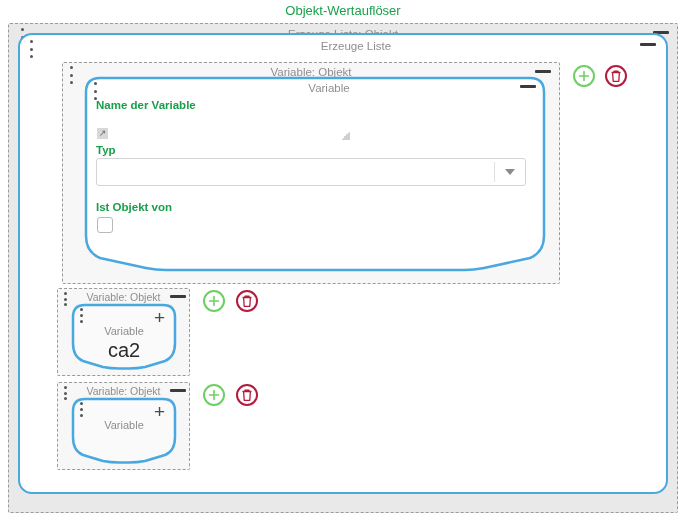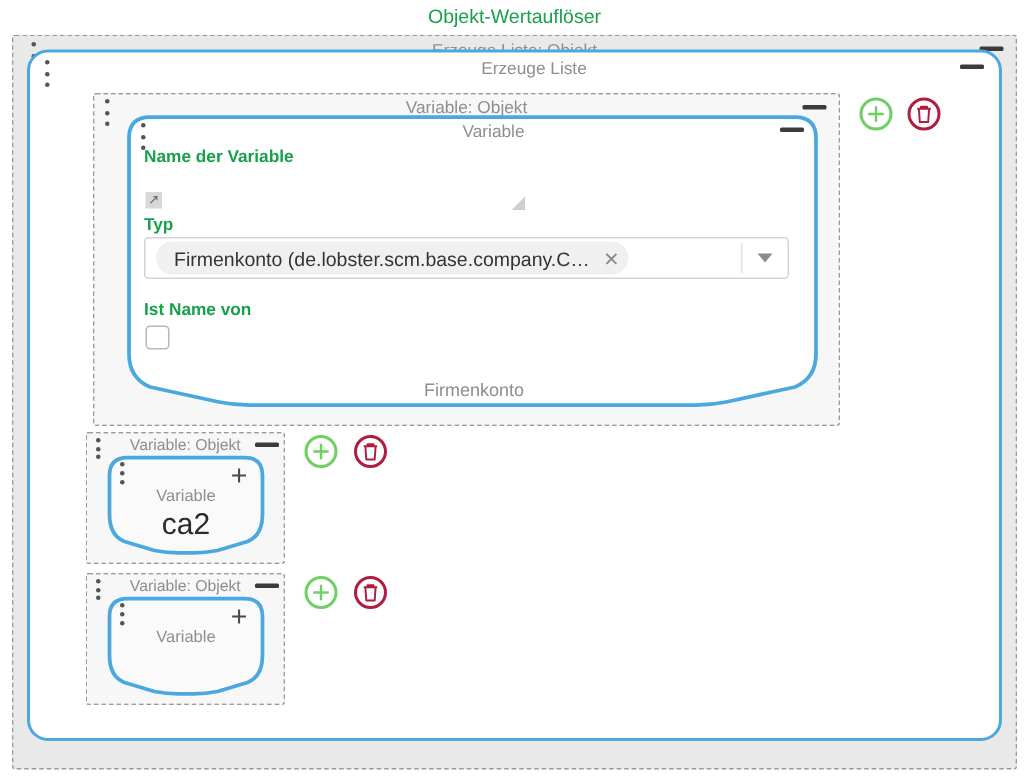--- a/index.html
+++ b/index.html
@@ -223,34 +223,29 @@
         <i></i>
     </div>
     <div class="minbtn" style="right:12px; top:6px;"></div>
 
     <div class="flabel" style="left:12px; top:23px;">Name der Variable</div>
     <div class="tinput-corner" style="left:13px; top:52px;">↗</div>
     <div class="tinput-grip" style="left:257px; top:55px;"></div>
 
     <div class="flabel" style="left:12px; top:68px;">Typ</div>
     <div class="selwrap" style="left:12px; top:82px; width:430px; height:28px;">
-      <div class="chip">
-        <span class="chip-label">Firmenkonto (de.lobster.scm.base.company.C…</span>
-        <span class="chip-x">✕</span>
-      </div>
       <div class="sel-div"></div>
       <div class="sel-arrow">
         <span class="caret"></span>
       </div>
     </div>
 
-    <div class="flabel" style="left:12px; top:125px;">Ist Name von</div>
+    <div class="flabel" style="left:12px; top:125px;">Ist Objekt von</div>
     <div class="cbox" style="left:13px; top:141px;"></div>
 
-    <div class="type-foot" style="top:177px;">Firmenkonto</div>
   </div>
 
   <div class="circ-btn circ-plus" style="left:573px; top:65px;">
     <svg width="12" height="12" viewBox="0 0 12 12">
       <path d="M6 1.5 L6 10.5 M1.5 6 L10.5 6" stroke="#6fcf63" stroke-width="1.6" stroke-linecap="round"></path>
     </svg>
   </div>
   <div class="circ-btn circ-trash" style="left:605px; top:65px;">
     <svg width="12" height="13" viewBox="0 0 12 13">
       <path d="M1.5 2.5 L10.5 2.5 M4 2.5 L4 1.2 L8 1.2 L8 2.5

